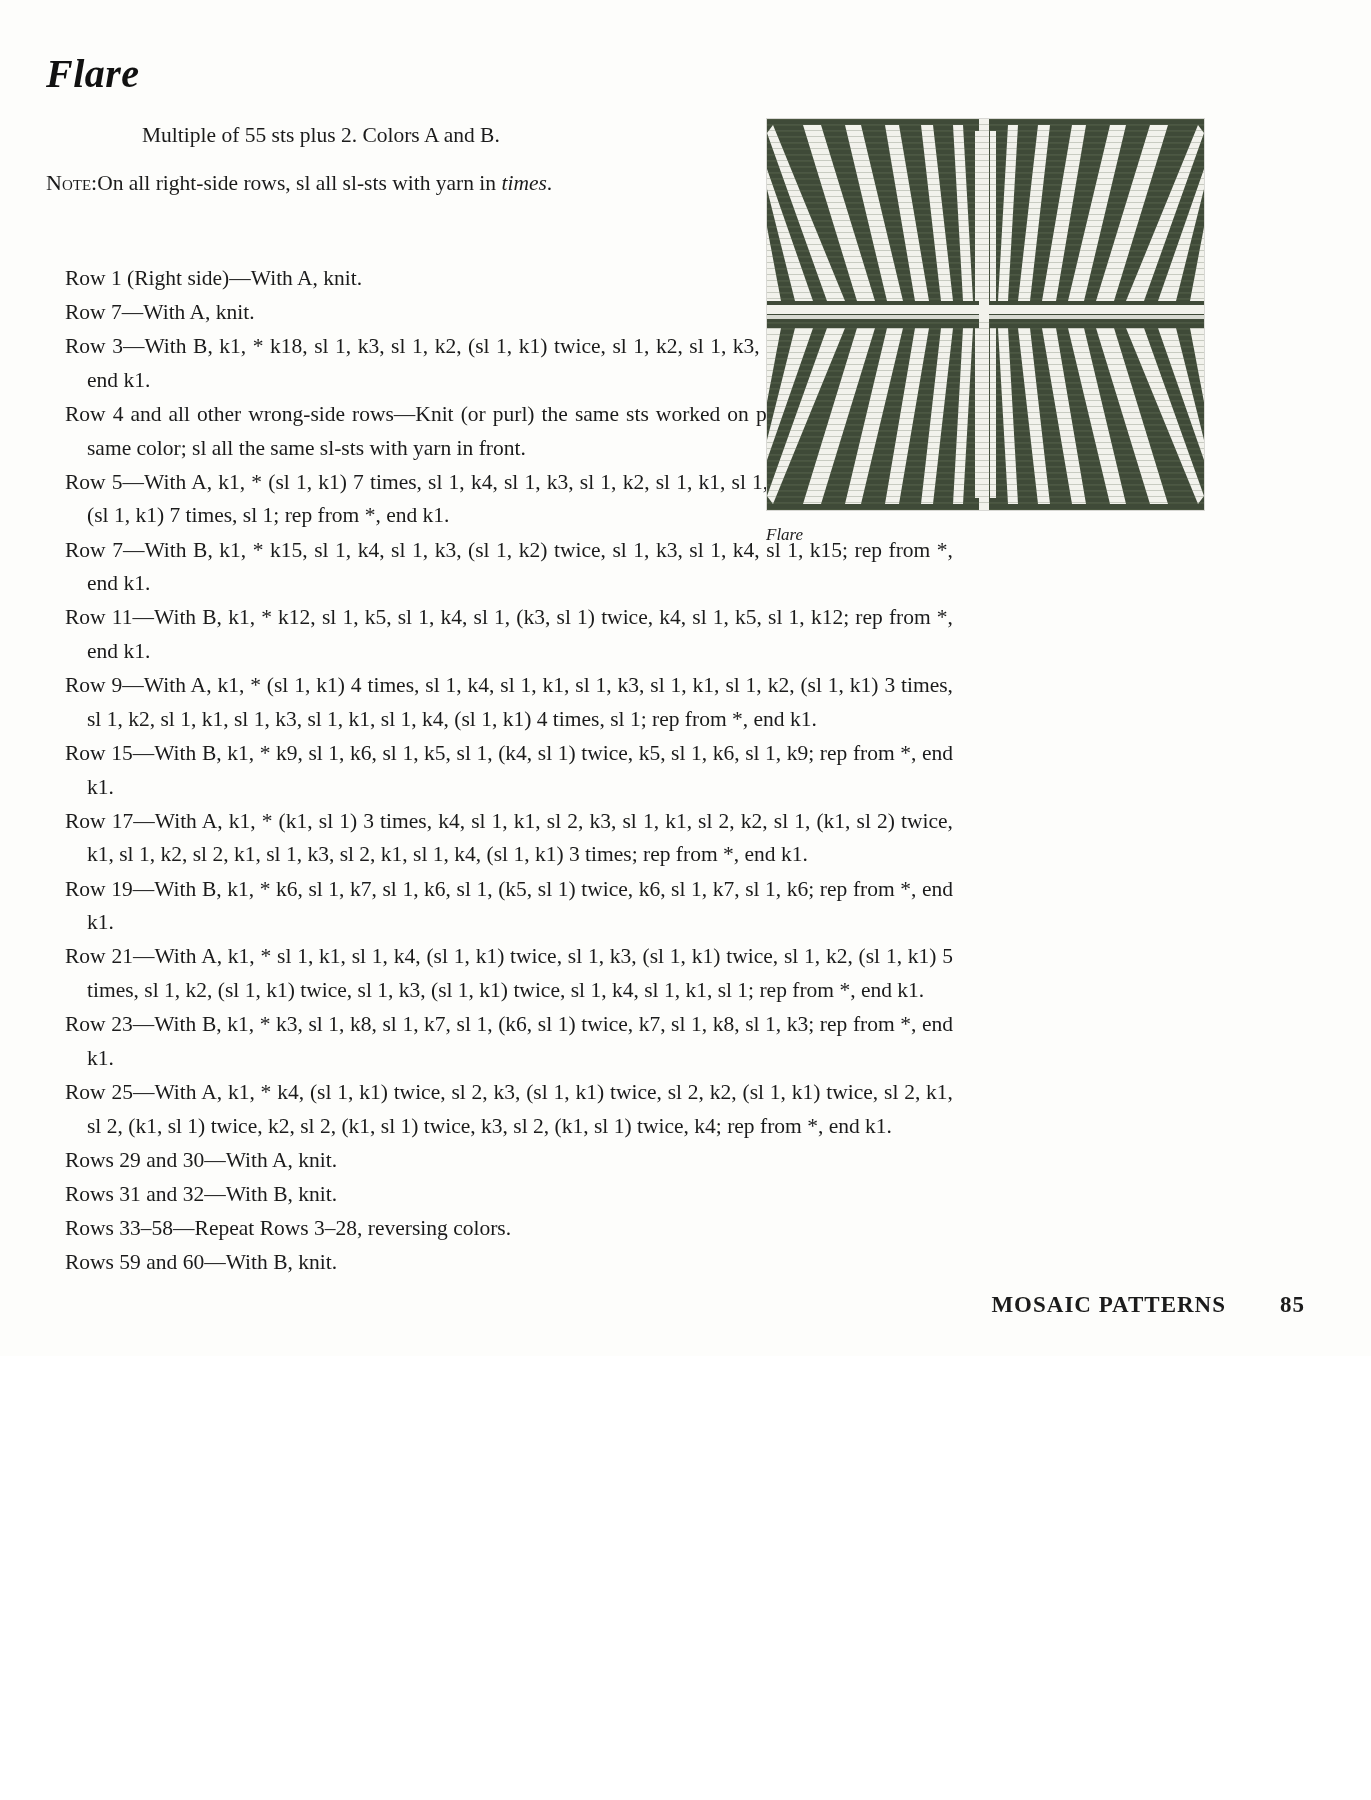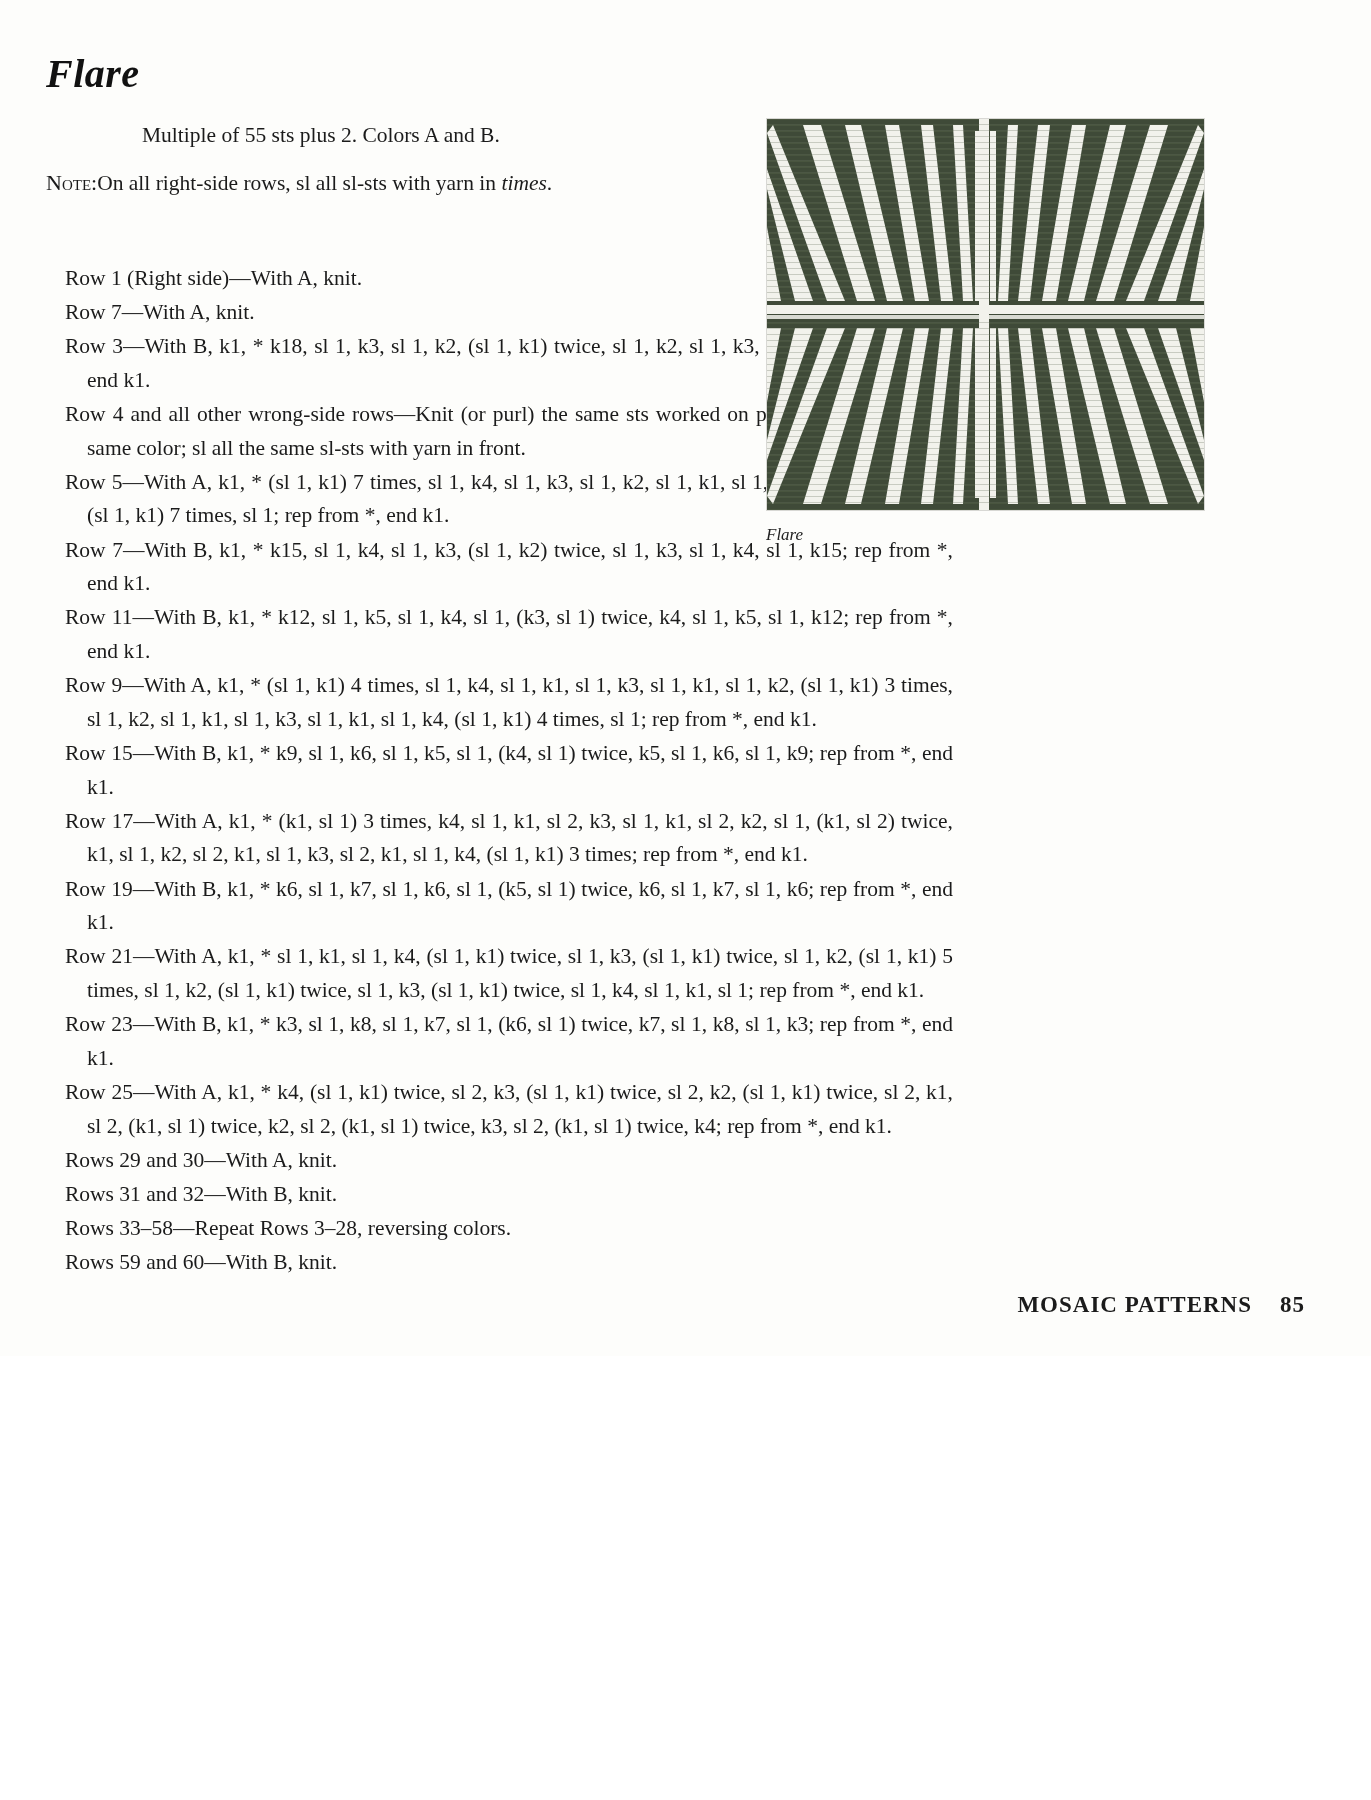--- a/index.html
+++ b/index.html
@@ -89,21 +89,21 @@
   .footer {
     position: absolute;
     right: 66px;
     bottom: 38px;
     font-family: "Liberation Serif", serif;
     font-weight: bold;
     font-size: 23px;
     letter-spacing: 1px;
   }
   .footer .pg {
-    margin-left: 28px;
+    margin-left: 54px;
     font-weight: bold;
   }
 
   .swatch-wrap {
     position: absolute;
     left: 766px;
     top: 118px;
     width: 437px;
   }
   .swatch {

